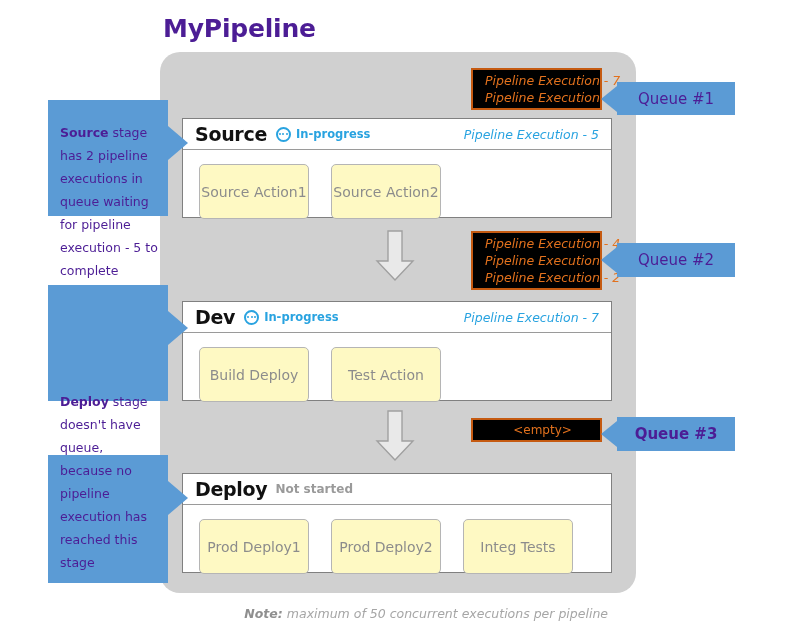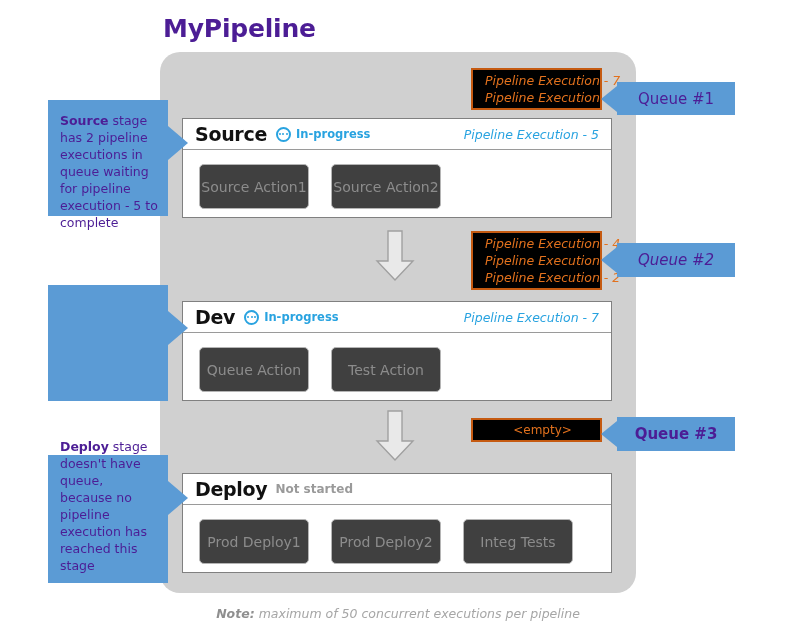--- a/index.html
+++ b/index.html
@@ -54,22 +54,22 @@
   .status-text.muted{color:#9a9a9a;margin-left:8px;font-size:12px;}
   .exec-label{
     margin-left:auto;font-size:12.5px;font-style:italic;
     color:#29a3e0;font-weight:500;
   }
   .stage-body{
     display:flex;align-items:center;
     padding:14px 0 14px 16px;gap:22px;
   }
   .action{
-    width:110px;height:45px;
-    background:#404040;border:1px solid #b5b5b5;border-radius:5px;
+    width:110px;height:55px;
+    background:#fef9c3;border:1px solid #b5b5b5;border-radius:5px;
     display:flex;align-items:center;justify-content:center;
     font-size:14px;color:#8c8c8c;box-sizing:border-box;
   }
 
   
   .arrow{
     width:40px;height:52px;
   }
 
   
@@ -97,35 +97,35 @@
   }
   .callout-right .tail{
     position:absolute;left:-16px;top:50%;transform:translateY(-50%);
     width:0;height:0;
     border-top:13px solid transparent;
     border-bottom:13px solid transparent;
     border-right:16px solid #5b9bd5;
   }
   .callout-left{            
     align-items:flex-start;
-    padding:12px 10px 9px 12px;
-    font-size:12.5px;line-height:17px;
+    padding:21px 10px 9px 12px;
+    font-size:12.5px;line-height:23px;
   }
   .callout-left .tail{
     position:absolute;right:-20px;top:26px;
     width:0;height:0;
     border-top:17px solid transparent;
     border-bottom:17px solid transparent;
     border-left:20px solid #5b9bd5;
   }
   .callout-left b{font-weight:bold;}
 
   
   #note{
-    left:188px;top:606px;width:420px;text-align:center;
+    left:188px;top:606px;width:420px;text-align:right;
     font-size:12.5px;font-style:italic;color:#a6a6a6;
   }
   #note b{font-weight:bold;color:#8f8f8f;font-style:italic;}
 </style>
 </head>
 <body>
 
 <div class="abs" id="title">MyPipeline</div>
 
 <div class="abs" id="panel"></div>
@@ -165,38 +165,38 @@
 
 <svg class="abs arrow" style="left:375px;top:230px;" viewBox="0 0 40 52">
   <polygon points="13,1 27,1 27,31 38,31 20,50 2,31 13,31" fill="#e9e9e9" stroke="#a0a0a0" stroke-width="1.4"></polygon>
 </svg>
 
 <div class="abs queue-box" id="queue2" style="left:471px;top:231px;width:131px;height:59px;">
   <div class="queue-line">Pipeline Execution - 4</div>
   <div class="queue-line">Pipeline Execution - 3</div>
   <div class="queue-line">Pipeline Execution - 2</div>
 </div>
-<div class="abs callout callout-right" id="callout-q2" style="left:617px;top:243px;width:118px;height:34px;font-style:italic;">
+<div class="abs callout callout-right" id="callout-q2" style="left:617px;top:243px;width:118px;height:34px;">
   <span class="tail"></span>
   <span>Queue #2</span>
 </div>
 
 <div class="abs stage" id="stage-dev" style="left:182px;top:301px;width:430px;height:100px;">
   <div class="stage-header">
     <span class="stage-name">Dev</span>
     <span class="status-icon">
       <i></i>
         <i></i>
         <i></i>
     </span>
     <span class="status-text">In-progress</span>
     <span class="exec-label">Pipeline Execution  -  7</span>
   </div>
   <div class="stage-body">
-    <div class="action">Queue Action</div>
+    <div class="action">Build Deploy</div>
     <div class="action">Test Action</div>
   </div>
 </div>
 
 <div class="abs callout callout-left" id="anno2" style="left:48px;top:285px;width:120px;height:116px;">
   <span class="tail"></span>
 </div>
 
 <svg class="abs arrow" style="left:375px;top:410px;" viewBox="0 0 40 52">
   <polygon points="13,1 27,1 27,31 38,31 20,50 2,31 13,31" fill="#e9e9e9" stroke="#a0a0a0" stroke-width="1.4"></polygon>

